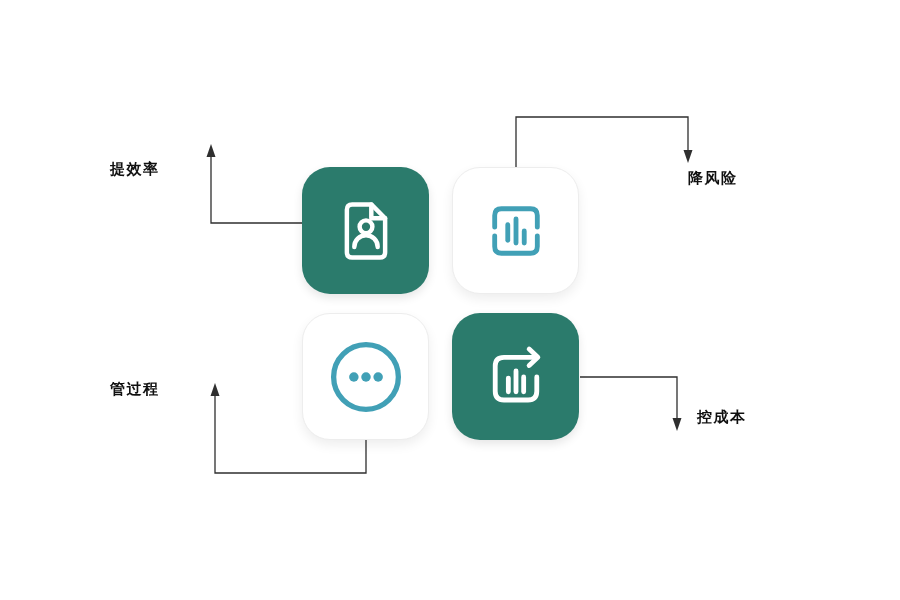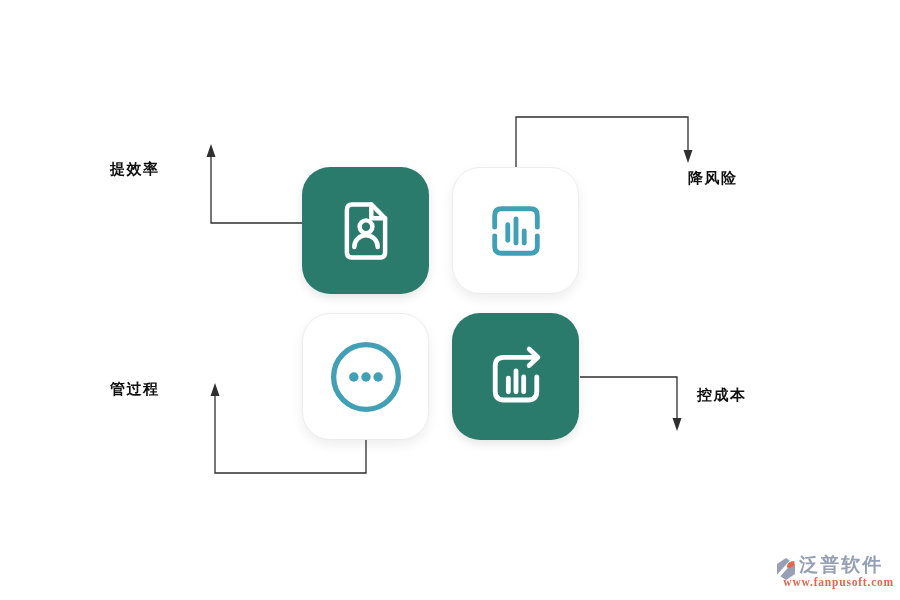--- a/index.html
+++ b/index.html
@@ -66,21 +66,21 @@
     </g>
     <g>
       <path class="c" d="M580 377 L677 377 L677 424"></path>
       <polygon class="a" points="677,431 672.5,418 681.5,418"></polygon>
     </g>
   </svg>
 
   <div class="node-label" style="left:110px;top:160px">提效率</div>
   <div class="node-label" style="left:688px;top:169px">降风险</div>
   <div class="node-label" style="left:110px;top:380px">管过程</div>
-  <div class="node-label" style="left:697px;top:386px">控成本</div>
+  <div class="node-label" style="left:697px;top:408px">控成本</div>
 
   <div class="tile tile-teal" style="left:302px;top:167px">
     <svg class="ic-white" width="68" height="68" viewBox="0 0 64 64" fill="none" stroke="currentColor" stroke-width="4.2" stroke-linecap="round" stroke-linejoin="round">
       <path d="M37 7 H19 q-5 0 -5 5 v40 q0 5 5 5 h26 q5 0 5 -5 V20 Z"></path>
       <path d="M37 7 v13 h13"></path>
       <circle cx="32" cy="28" r="6"></circle>
       <path d="M21 47 a11 11 0 0 1 22 0"></path>
     </svg>
   </div>
 
@@ -106,25 +106,14 @@
   <div class="tile tile-teal" style="left:452px;top:313px">
     <svg class="ic-white" width="70" height="70" viewBox="0 0 64 64" fill="none" stroke="currentColor" stroke-width="4.4" stroke-linecap="round" stroke-linejoin="round">
       <path d="M51 32 v13 q0 8 -8 8 H21 q-8 0 -8 -8 V22 q0 -8 8 -8 h27"></path>
       <path d="M44 6.5 L52 14 L44 21.5"></path>
       <path d="M25 33 V45.5"></path>
       <path d="M32 26.5 V45.5"></path>
       <path d="M39 32 V45.5"></path>
     </svg>
   </div>
 
-  <div class="watermark">
-    <svg class="wm-icon" width="22" height="24" viewBox="0 0 22 24">
-      <polygon points="11,1 20,7 20,17 11,23 2,17 2,7" fill="#97a0b4"></polygon>
-      <path d="M1.5 21 L18 2.5" stroke="#ffffff" stroke-width="3.4"></path>
-      <path d="M12 10.5 c -0.5 -4.5 3 -6.8 7.5 -6.3 c 0.3 4.5 -2.5 7.3 -7.5 6.3 z" fill="#e2684b"></path>
-    </svg>
-    <div class="wm-text">
-      <div class="wm-brand">泛普软件</div>
-      <div class="wm-url">www.fanpusoft.com</div>
-    </div>
-  </div>
 
 </div>
 
 </body></html>

